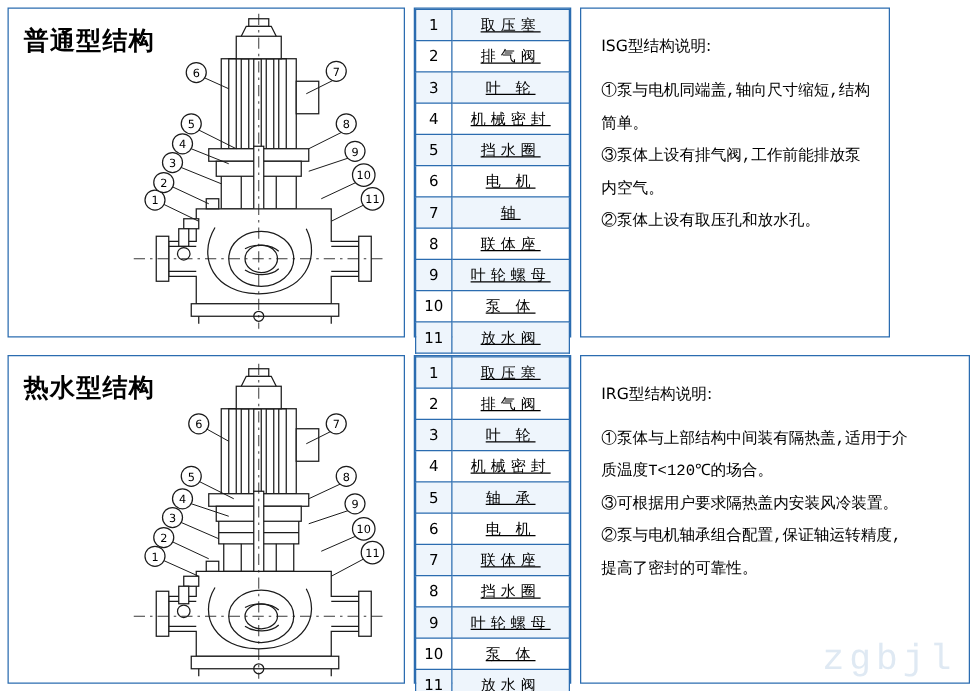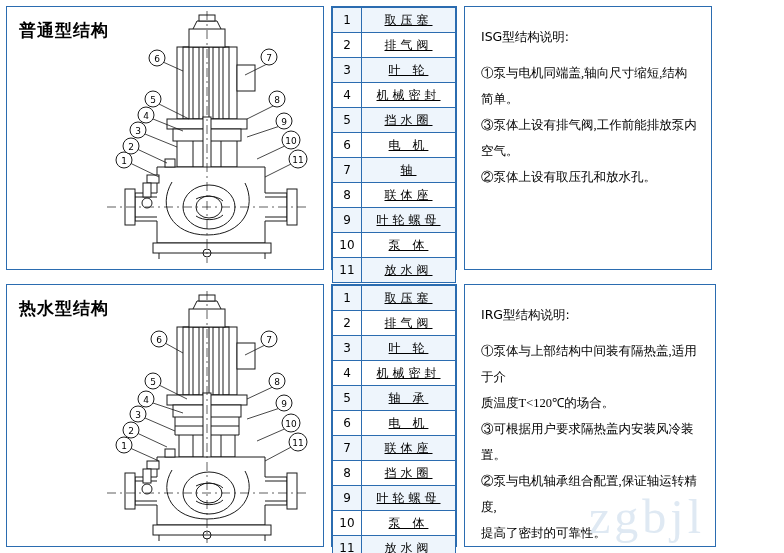--- a/index.html
+++ b/index.html
@@ -24,27 +24,27 @@
     border: 1px solid #2b6cb0;
     box-sizing: border-box;
   }
   
   .panel-diagram-top   { left: 6px;   top: 6px;   width: 318px; height: 264px; }
   .panel-table-top     { left: 331px; top: 6px;   width: 126px; height: 264px; }
   .panel-notes-top     { left: 464px; top: 6px;   width: 248px; height: 264px; }
   
   .panel-diagram-bot   { left: 6px;   top: 284px; width: 318px; height: 263px; text-align: right; }
   .panel-table-bot     { left: 331px; top: 284px; width: 126px; height: 263px; }
-  .panel-notes-bot     { left: 464px; top: 284px; width: 252px; height: 263px; }
+  .panel-notes-bot     { left: 464px; top: 284px; width: 312px; height: 263px; }
 
   .section-title {
     position: absolute;
     left: 12px;
     top: 12px;
-    font-size: 17px;
+    font-size: 20px;
     font-weight: bold;
     letter-spacing: 1px;
     font-family: "DejaVu Sans", "Liberation Sans", sans-serif;
   }
 
   
   table.parts {
     width: 100%;
     height: 100%;
     border-collapse: collapse;
@@ -79,39 +79,39 @@
     box-sizing: border-box;
   }
   .notes .note-head {
     font-size: 12.5px;
     margin-bottom: 14px;
     font-family: "DejaVu Sans", "Liberation Sans", sans-serif;
   }
   .notes .note {
     font-size: 12.5px;
     line-height: 26px;
-    font-family: Liberation Serif, serif;
+    font-family: Liberation Mono, monospace;
     white-space: pre-line;
   }
 
   
   .diagram-wrap {
     position: absolute;
     left: 0;
     top: 0;
     width: 100%;
     height: 100%;
   }
   .wm {
     position: absolute;
     right: 10px;
     bottom: 2px;
-    font-size: 48px;
+    font-size: 29px;
     color: #dfe9f3;
-    font-family: Liberation Serif, serif;
+    font-family: Liberation Mono, monospace;
     letter-spacing: 4px;
     pointer-events: none;
   }
 </style>
 </head>
 <body>
 
 <div class="page">
 
   <div class="panel panel-diagram-top">

